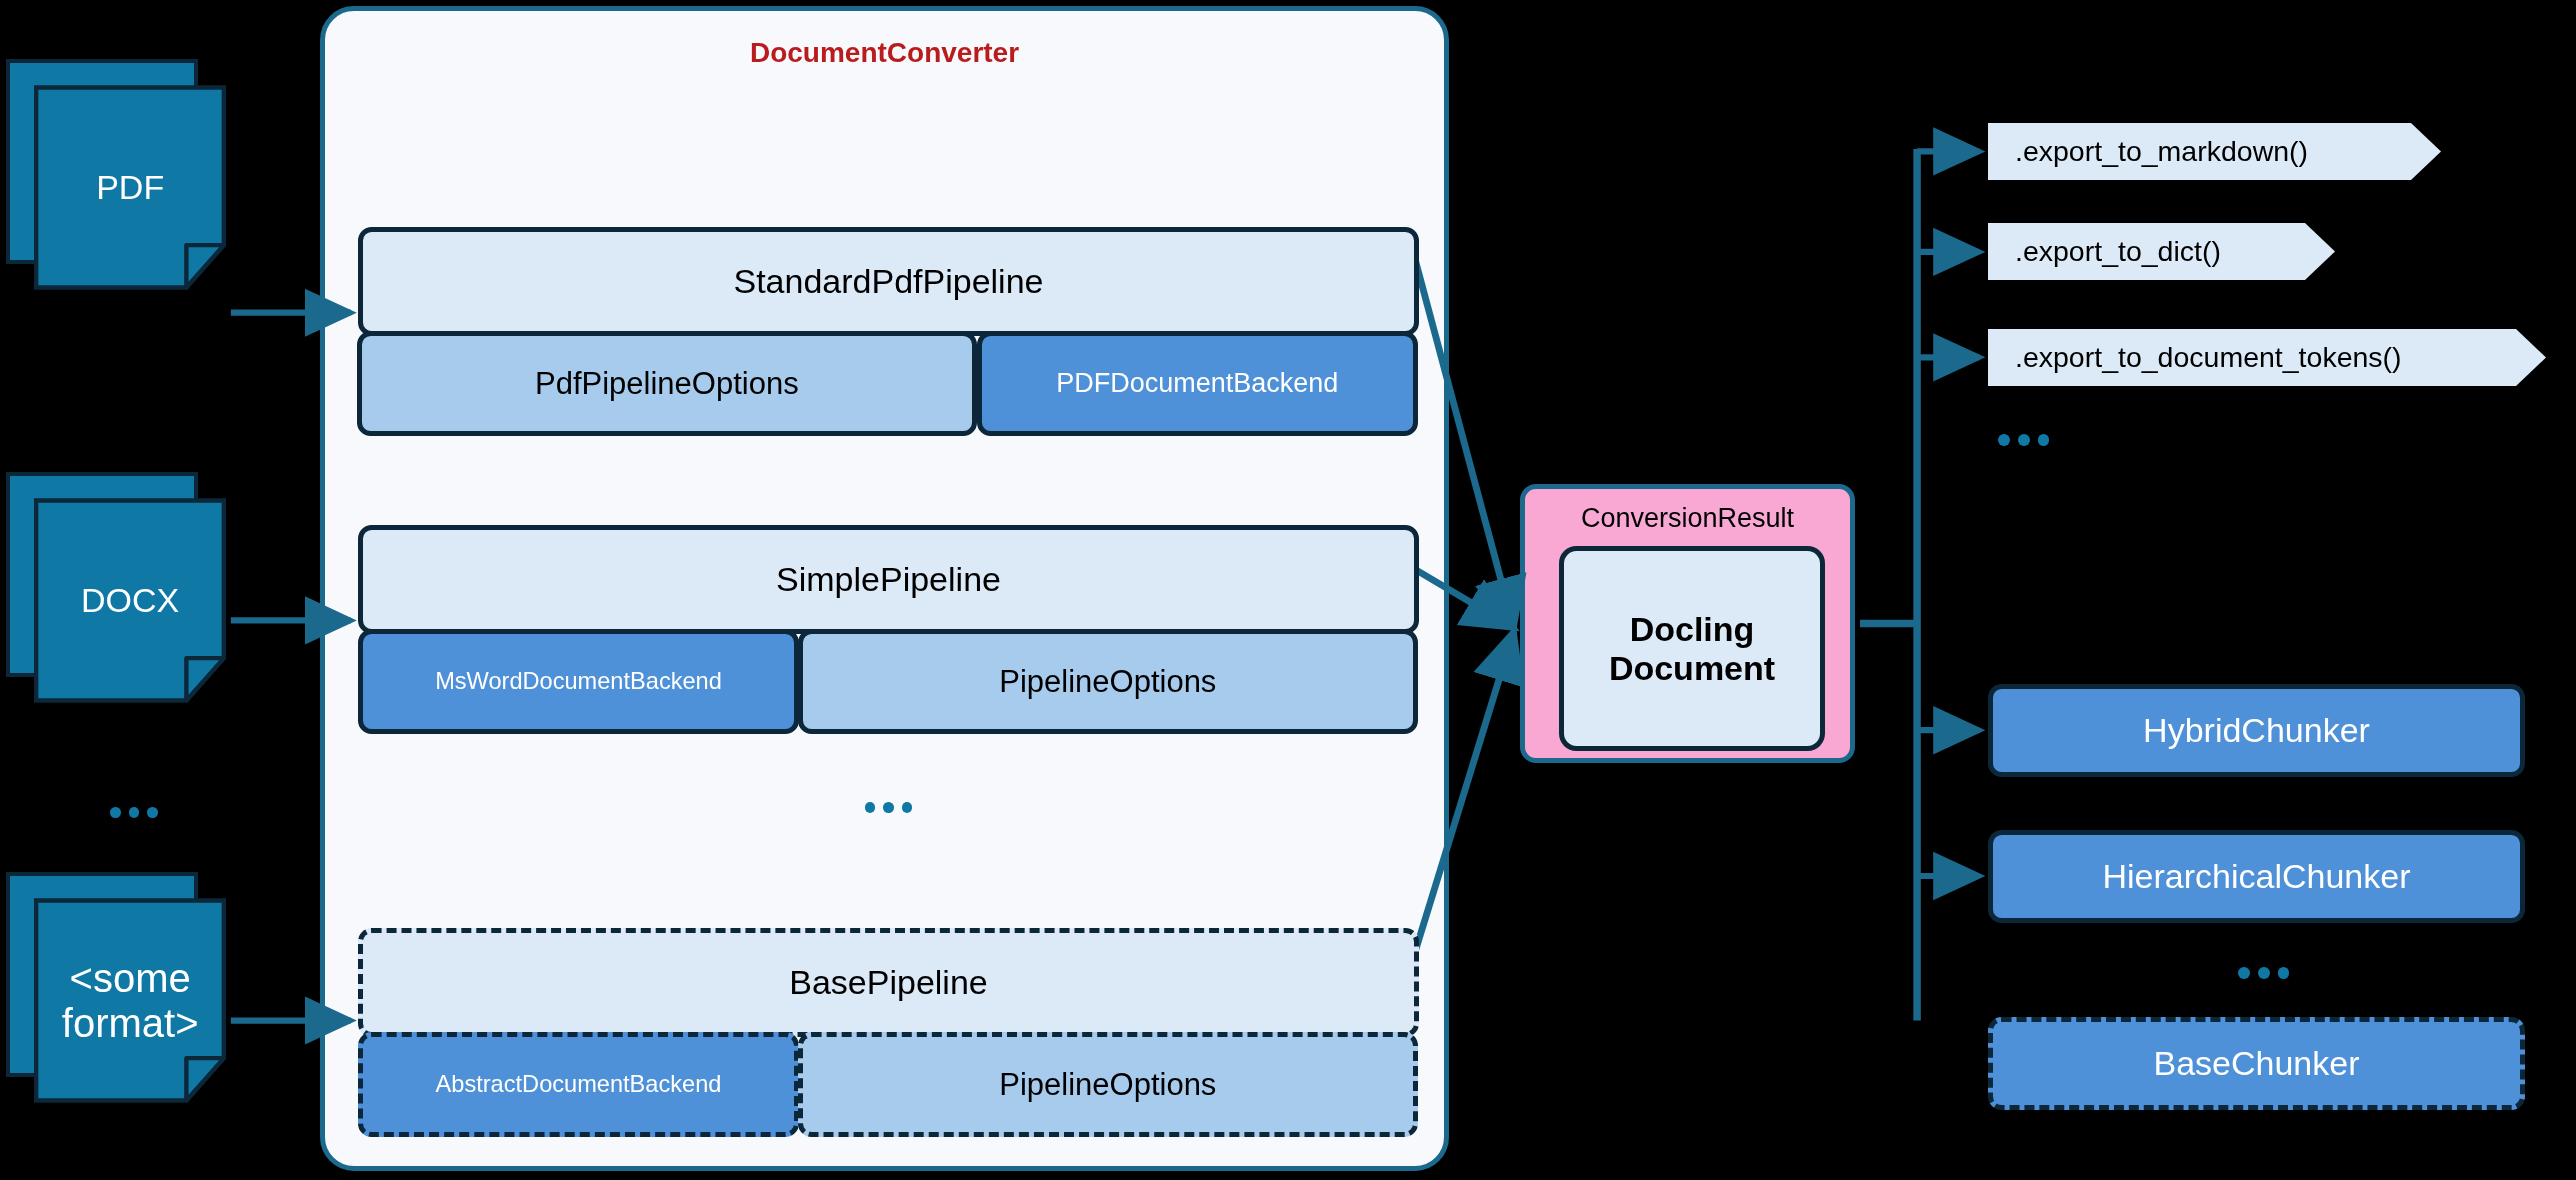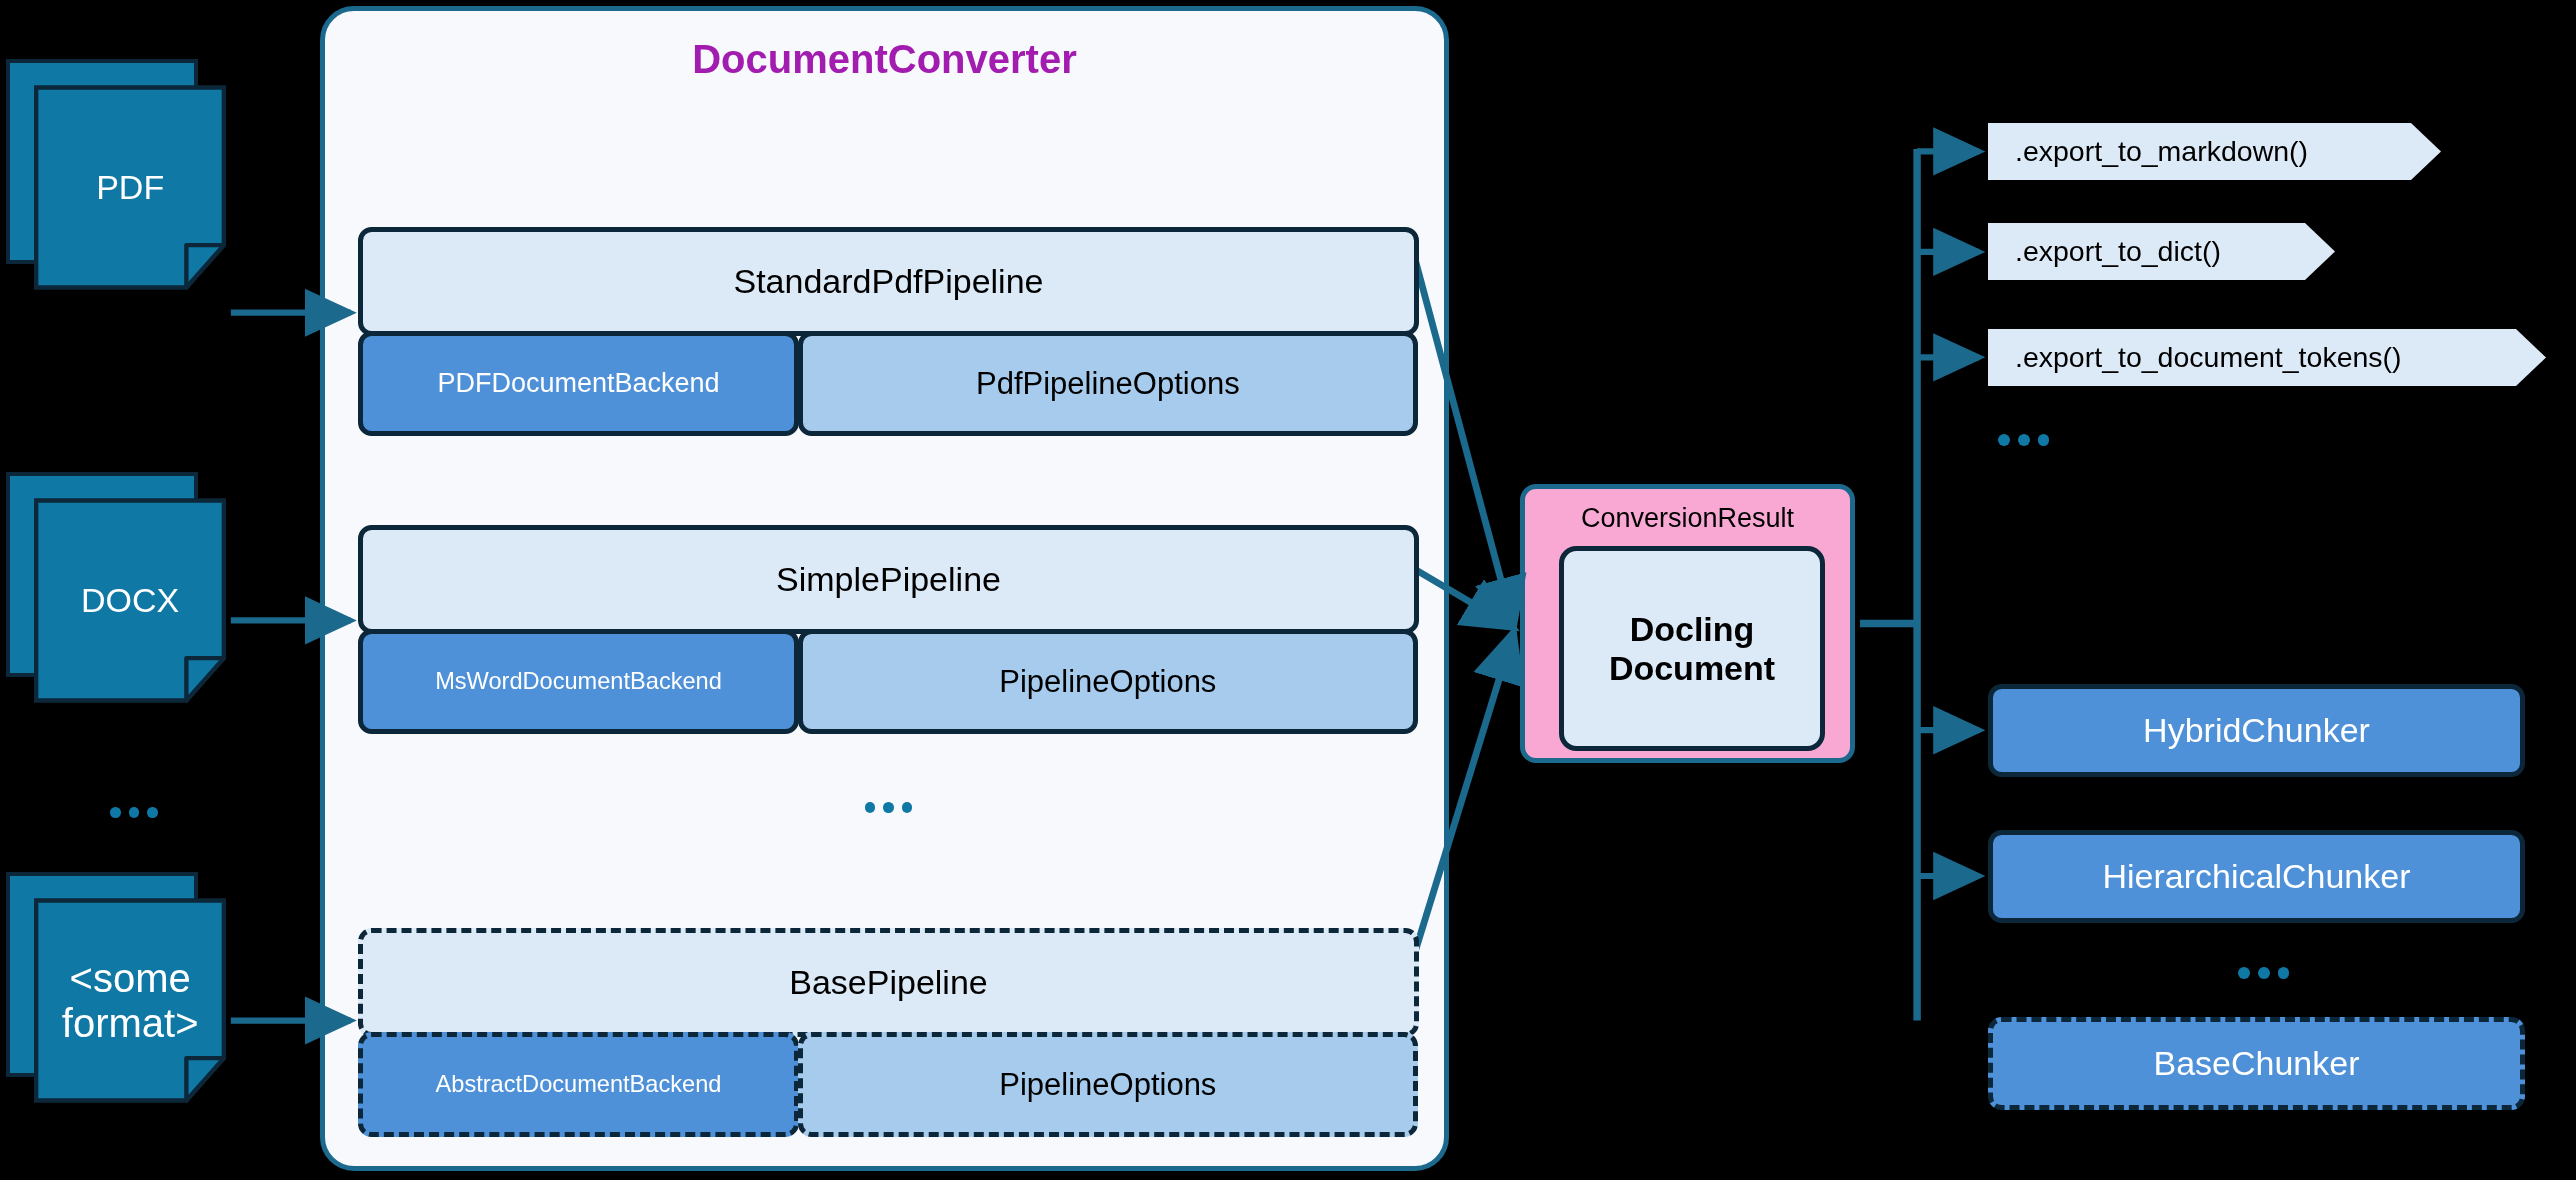--- a/index.html
+++ b/index.html
@@ -19,21 +19,21 @@
              display:flex;align-items:center;justify-content:center;
              color:#fff;font-size:34px;line-height:1.12;text-align:center;
              box-sizing:border-box;padding:0 11.2px;}
   .doc-label.two-line{font-size:40px;}
 
   
   .converter{position:absolute;left:320px;top:6.2px;width:1129px;height:1165px;
              background:#f7f9fd;border:5.6px solid #1b6a8e;border-radius:34px;
              box-sizing:border-box;}
   .converter-title{position:absolute;left:0;right:0;top:26px;text-align:center;
-                   font-size:40px;font-weight:bold;color:#a21caf;}
+                   font-size:28px;font-weight:bold;color:#b91c1c;}
 
   
   .pgroup{position:absolute;left:33px;width:1061px;}
   .pipe-head{height:109px;background:#dce9f6;border:5px solid #0b2739;
              border-radius:13.6px;box-sizing:border-box;
              display:flex;align-items:center;justify-content:center;
              font-size:34px;color:#000;position:relative;z-index:1;margin-top:36px;}
   .pipe-row{display:flex;margin-top:-5px;position:relative;z-index:2;}
   .pipe-cell{height:105px;border:5px solid #0b2739;border-radius:13.6px;
              box-sizing:border-box;display:flex;align-items:center;
@@ -121,22 +121,22 @@
   </div>
   <div class="doc-label two-line">&lt;some format&gt;</div>
 </div>
 
 <div class="converter">
   <div class="converter-title">DocumentConverter</div>
 
   <div class="pgroup" style="top:180px;">
     <div class="pipe-head">StandardPdfPipeline</div>
     <div class="pipe-row">
+      <div class="pipe-cell cell-options">PdfPipelineOptions</div>
       <div class="pipe-cell cell-backend">PDFDocumentBackend</div>
-      <div class="pipe-cell cell-options">PdfPipelineOptions</div>
     </div>
   </div>
 
   <div class="pgroup" style="top:478px;">
     <div class="pipe-head">SimplePipeline</div>
     <div class="pipe-row">
       <div class="pipe-cell cell-backend small">MsWordDocumentBackend</div>
       <div class="pipe-cell cell-options">PipelineOptions</div>
     </div>
   </div>

